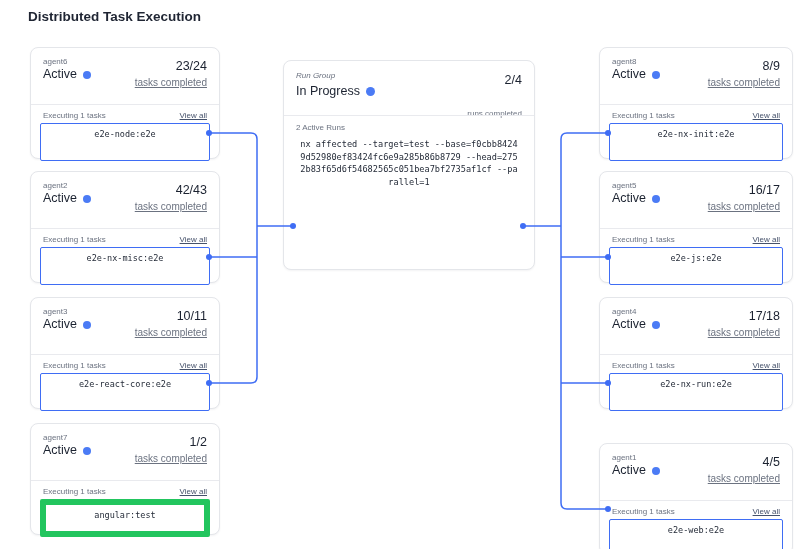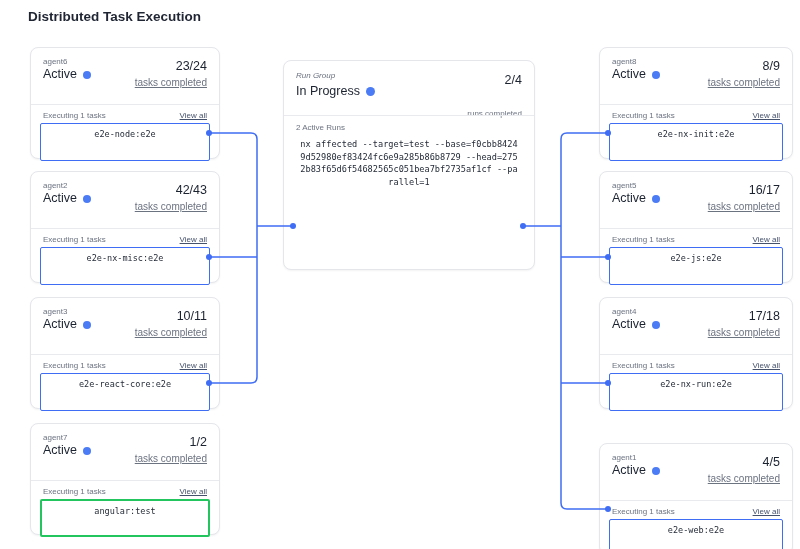--- a/index.html
+++ b/index.html
@@ -19,21 +19,21 @@
   .a-count{position:absolute;top:11px;right:12px;font-size:12.5px;font-weight:500;color:#1b2230;text-align:right;}
   .a-caption{position:absolute;top:29px;right:12px;font-size:10px;color:#6b7280;text-align:right;text-decoration:underline;}
   .a-divider{top:56px;}
   .exec-label{position:absolute;top:63px;left:12px;font-size:8px;color:#6b7280;}
   .view-all{position:absolute;top:63px;right:12px;font-size:8px;color:#46526b;
             text-decoration:underline;cursor:pointer;}
   .task-pill{position:absolute;left:9px;right:9px;top:75px;height:38px;
              border:1.5px solid #3f6df4;border-radius:2px;background:#ffffff;
              font-family:"DejaVu Sans Mono",monospace;font-size:8.5px;color:#242b38;
              line-height:21px;text-align:center;cursor:pointer;box-sizing:border-box;}
-  .task-pill.plain{border:2px solid #22c55e;cursor:default;}
+  .task-pill.plain{border:6px solid #22c55e;cursor:default;}
 
   
   .rg-label{position:absolute;top:10px;left:12px;font-size:8px;color:#6b7280;font-style:italic;}
   .rg-status{position:absolute;top:23px;left:12px;font-size:12.5px;color:#1b2230;}
   .rg-status .dot{width:9px;height:9px;}
   .rg-count{position:absolute;top:12px;right:12px;font-size:12.5px;font-weight:500;color:#1b2230;text-align:right;}
   .rg-caption{position:absolute;top:30px;right:12px;font-size:8px;color:#6b7280;text-align:right;margin-top:18px;}
   .rg-divider{top:54px;}
   .active-runs{position:absolute;top:62px;left:12px;font-size:8px;color:#6b7280;}
   .cmd{font-family:"DejaVu Sans Mono",monospace;font-size:8.6px;line-height:12.5px;

